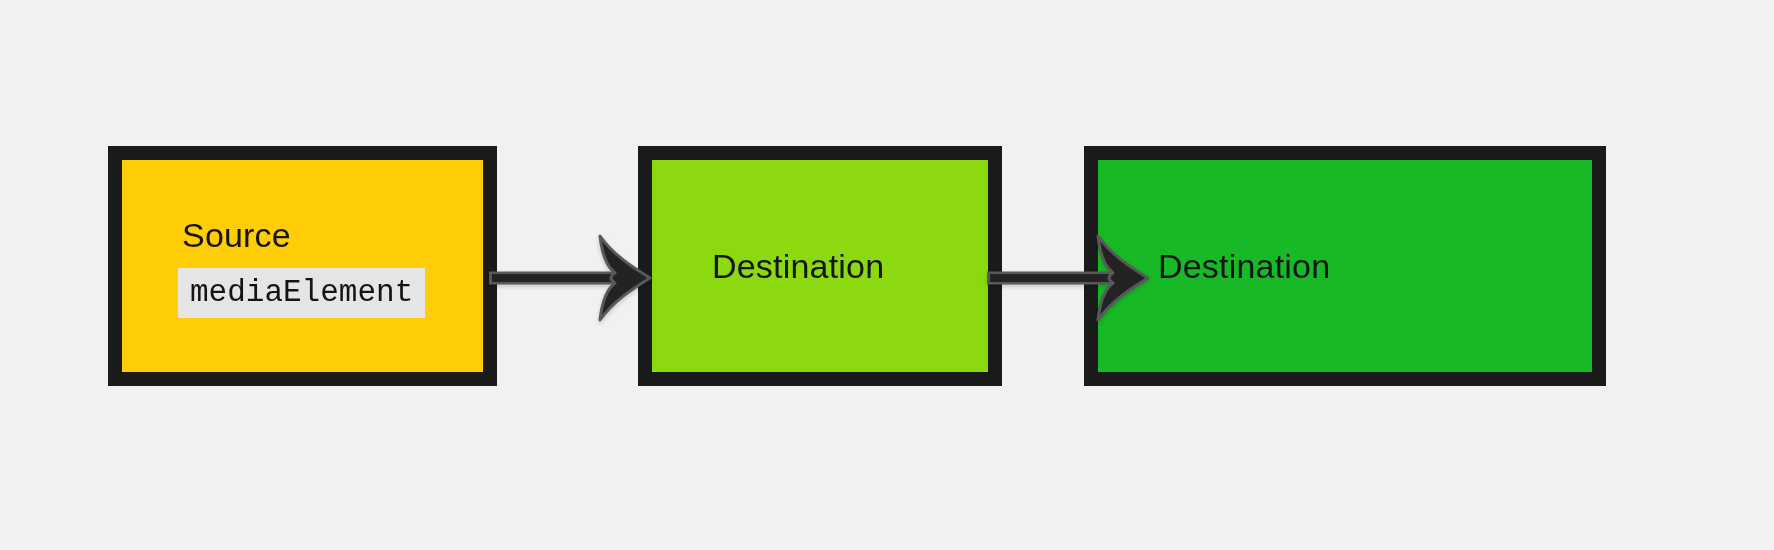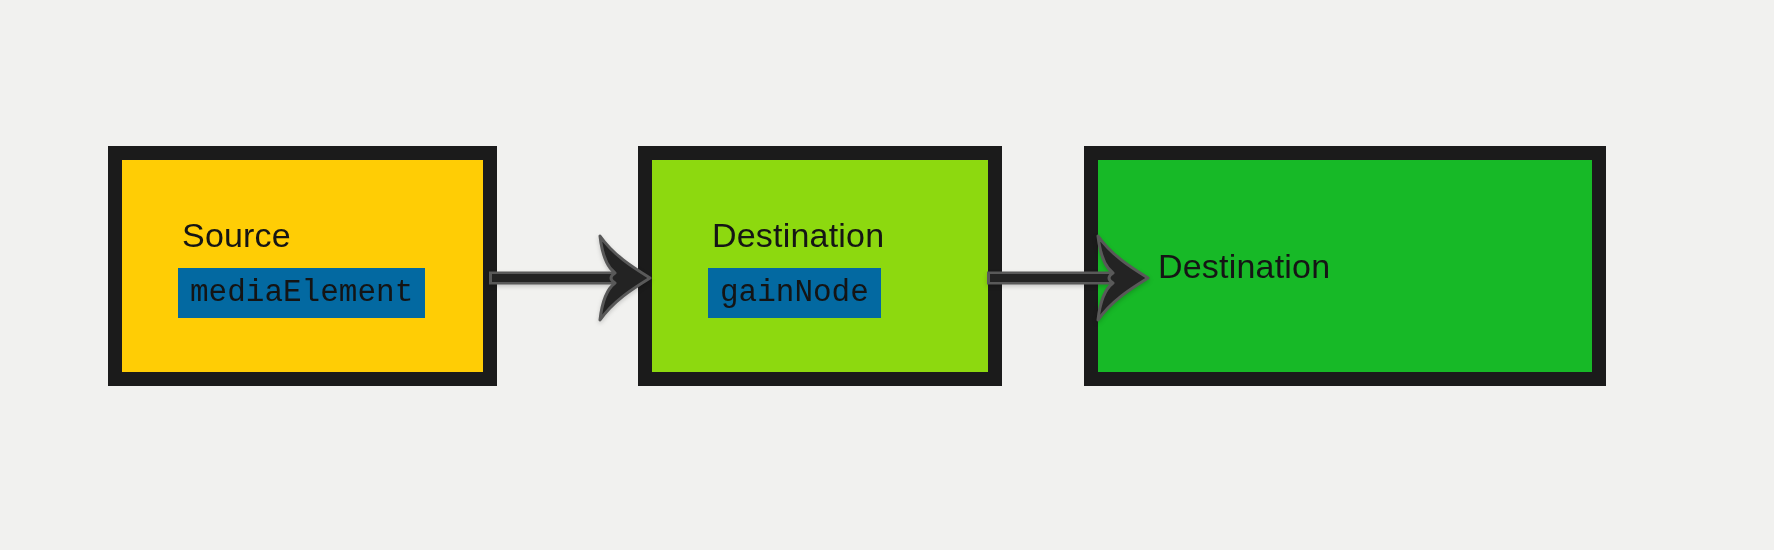--- a/index.html
+++ b/index.html
@@ -35,21 +35,21 @@
     font-size: 34px;
     font-weight: 500;
     line-height: 1.25;
     color: #151515;
     letter-spacing: 0.2px;
   }
   .node-code {
     display: inline-block;
     margin-left: -4px;
     padding: 7px 12px;
-    background: #0369a1;
+    background: #e5e5e5;
     font-family: "Liberation Mono", monospace;
     font-size: 31px;
     line-height: 36px;
     color: #141414;
     white-space: nowrap;
   }
   .arrow {
     position: absolute;
     top: 228px;
     width: 170px;
@@ -77,21 +77,20 @@
              C 116 26 121 39 129 45
              Q 121 50 129 55
              C 121 61 116 74 114 92
              C 128 72 148 60 164 50
              Z" fill="#232323" stroke="#595959" stroke-width="3" stroke-linejoin="round"></path>
   </svg>
 </div>
 
 <div class="node node-modification" style="background-color: rgb(141, 217, 15);">
   <div class="node-label">Destination</div>
-  <div class="node-code">gainNode</div>
 </div>
 
 <div class="arrow arrow-2">
   <svg viewBox="0 0 170 100" width="170" height="100" xmlns="http://www.w3.org/2000/svg">
     <path d="M3 50 H 132" stroke="#595959" stroke-width="13" fill="none"></path>
     <path d="M6 50 H 132" stroke="#232323" stroke-width="8" fill="none"></path>
     <path d="M 164 50
              C 148 40 128 28 114 8
              C 116 26 121 39 129 45
              Q 121 50 129 55

